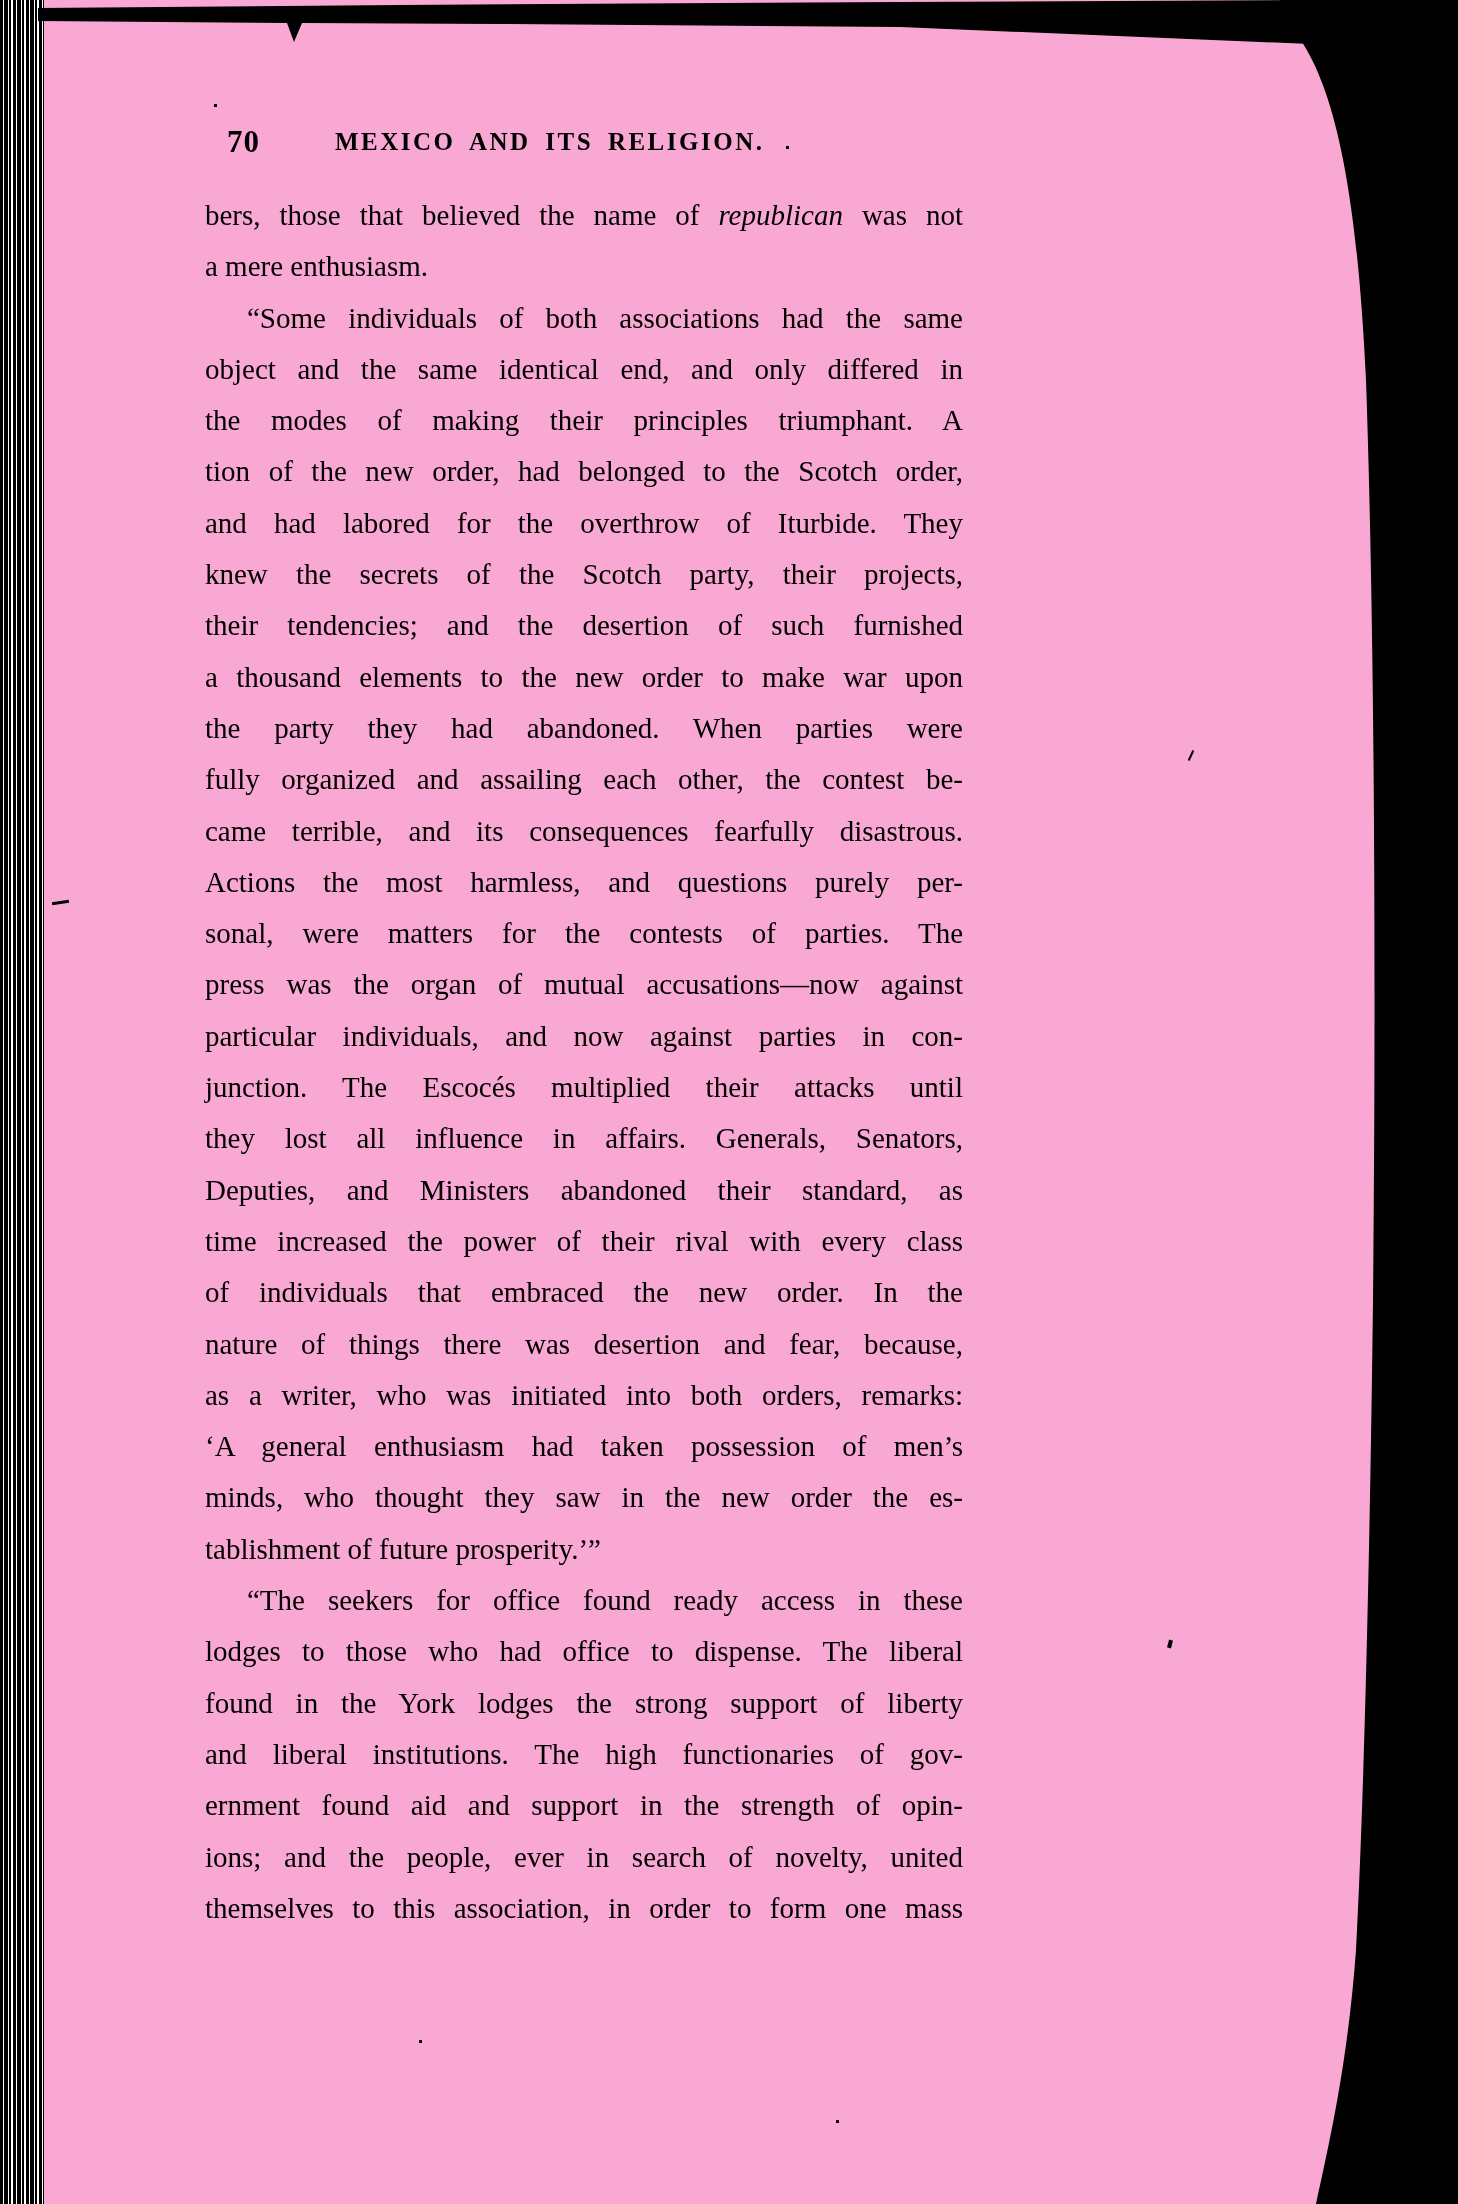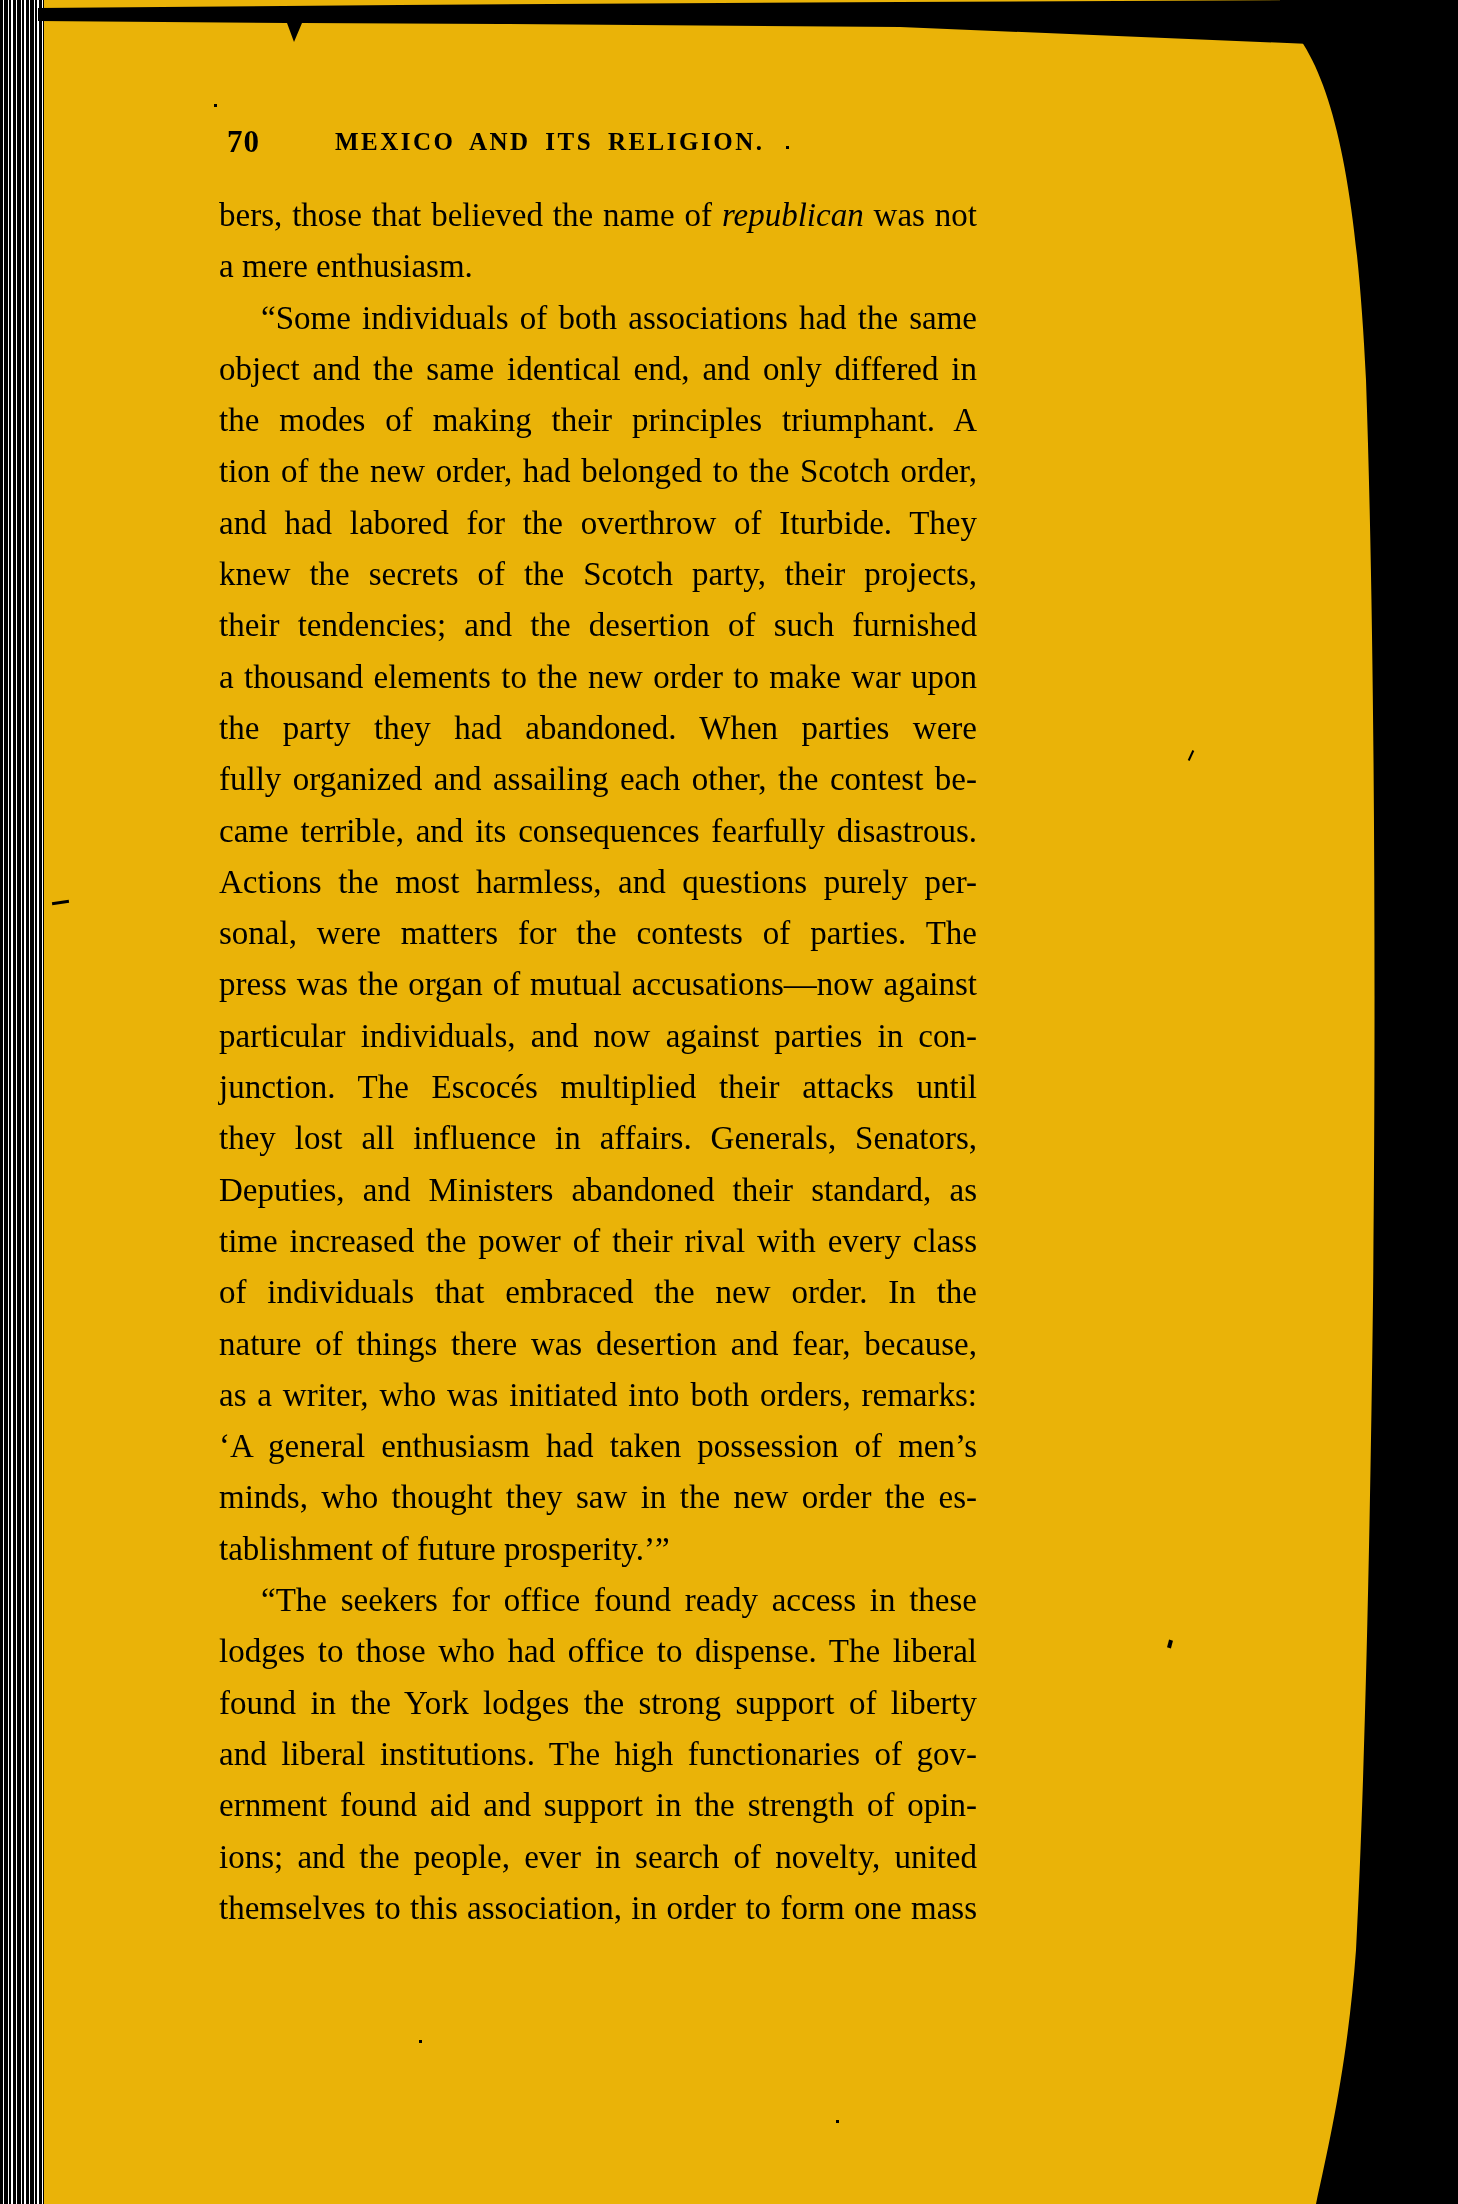--- a/index.html
+++ b/index.html
@@ -1,19 +1,19 @@
 <!DOCTYPE html>
 <html><head>
 <meta charset="utf-8">
 <style>
   html,body{margin:0;padding:0;background:#777;}
   .page{
     position:relative;
     width:1458px;height:2204px;
-    background:#eab308;
+    background:#f9a8d4;
     overflow:hidden;
     font-family:"Liberation Serif","DejaVu Serif",serif;
     color:#000;
   }
   
   .binding{
     position:absolute;left:0;top:0;bottom:0;width:44px;
     background:
       repeating-linear-gradient(90deg,
         #000 0px,#000 3px,
@@ -34,22 +34,22 @@
     font-size:31px;font-weight:bold;letter-spacing:1px;
   }
   .runtitle{
     position:absolute;left:130px;right:80px;top:4px;
     text-align:left;
     font-size:25px;letter-spacing:2.5px;word-spacing:6px;
     font-weight:bold;
   }
   
   .body-text{
-    position:absolute;left:219px;top:190px;width:758px;
-    font-size:33px;
+    position:absolute;left:205px;top:190px;width:758px;
+    font-size:29px;
   }
   .line{
     height:51.3px;line-height:51.3px;
     text-align:justify;
     text-align-last:justify;
     white-space:nowrap;
   }
   .line.flush{text-align-last:left;}
   .line.indent{padding-left:42px;}
   .it{font-style:italic;}

